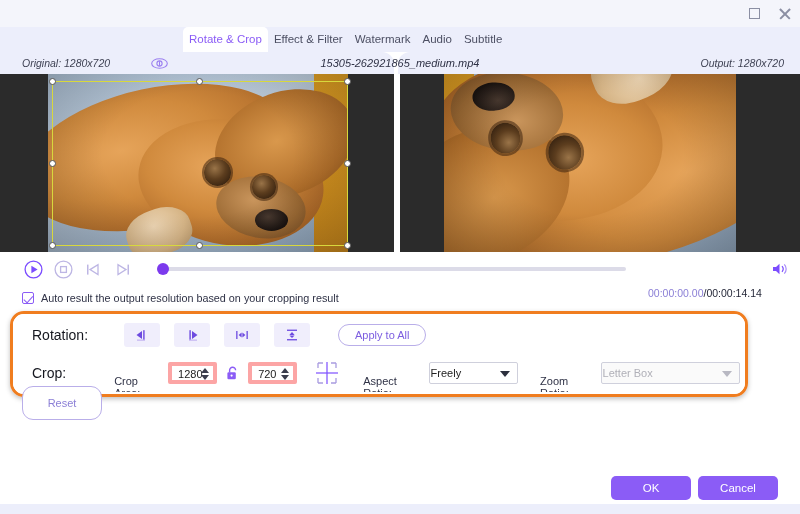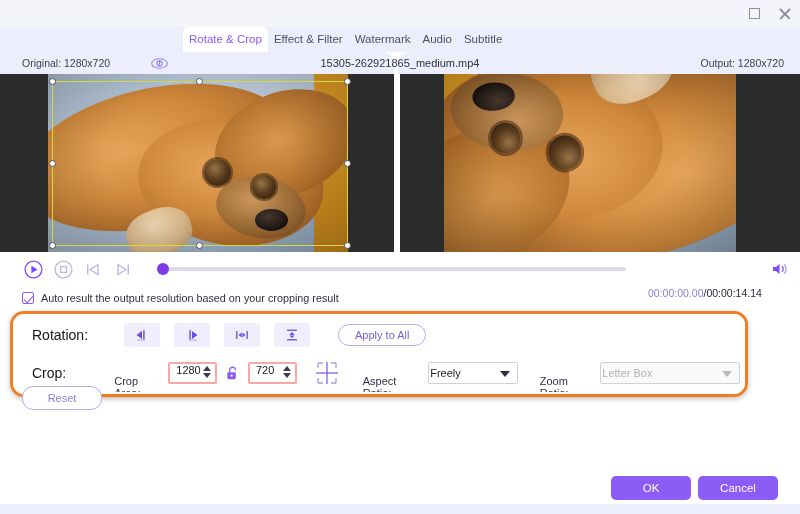--- a/index.html
+++ b/index.html
@@ -57,20 +57,21 @@
   .tab.active {
     background: #ffffff;
     color: #8b5cf6;
   }
 
   
   .infobar {
     position: absolute; top: 52px; left: 0;
     width: 680px; height: 22px;
     background: #ffffff;
+    font-style: italic;
   }
   .infobar .left-pane {
     position: absolute; left: 0; top: 0;
     width: 394px; height: 22px;
     background: #eceefb;
     border-radius: 0 12px 0 0;
     display: flex; align-items: center;
   }
   .infobar .right-pane {
     position: absolute; left: 398px; top: 0;
@@ -278,23 +279,23 @@
     margin-left: 14px;
     padding: 4px 16px;
     border: 1px solid #b9aee9; border-radius: 13px;
     background: #fff; color: #7c5de0; font-size: 11px;
     cursor: pointer;
   }
   .fld-label { font-size: 11px; color: #2f3246; margin-right: 7px; margin-top: 28px; }
   .spin {
     position: relative;
     width: 54px; height: 22px;
-    border: 2px solid #fca5a5; border-radius: 2px;
+    border: 4px solid #fca5a5; border-radius: 2px;
     background: #fff;
-    display: flex; align-items: flex-start;
+    display: flex; align-items: flex-end;
   }
   .spin input {
     border: none; outline: none; width: 34px;
     font-size: 11px; color: #222; margin-left: 6px;
     font-family: "Liberation Sans", sans-serif;
     background: transparent;
   }
   .spin .arrows {
     position: absolute; right: 4px; top: 2px;
     display: flex; flex-direction: column; gap: 2px; cursor: pointer;
@@ -341,21 +342,21 @@
   .highlight-inner {
     position: absolute; inset: 0;
     border-radius: 11px;
     border: 2px solid #fff;
     pointer-events: none;
   }
 
   
   .reset-btn {
     position: absolute; left: 22px; top: 386px;
-    width: 80px; height: 24px;
+    width: 80px; height: 34px;
     border: 1px solid #b9aee9; border-radius: 11px;
     background: #fff; color: #8b7fd6; font-size: 11px;
     display: flex; align-items: center; justify-content: center;
     cursor: pointer;
   }
 
   
   .footer {
     position: absolute; left: 0; top: 466px;
     width: 800px; height: 48px;

